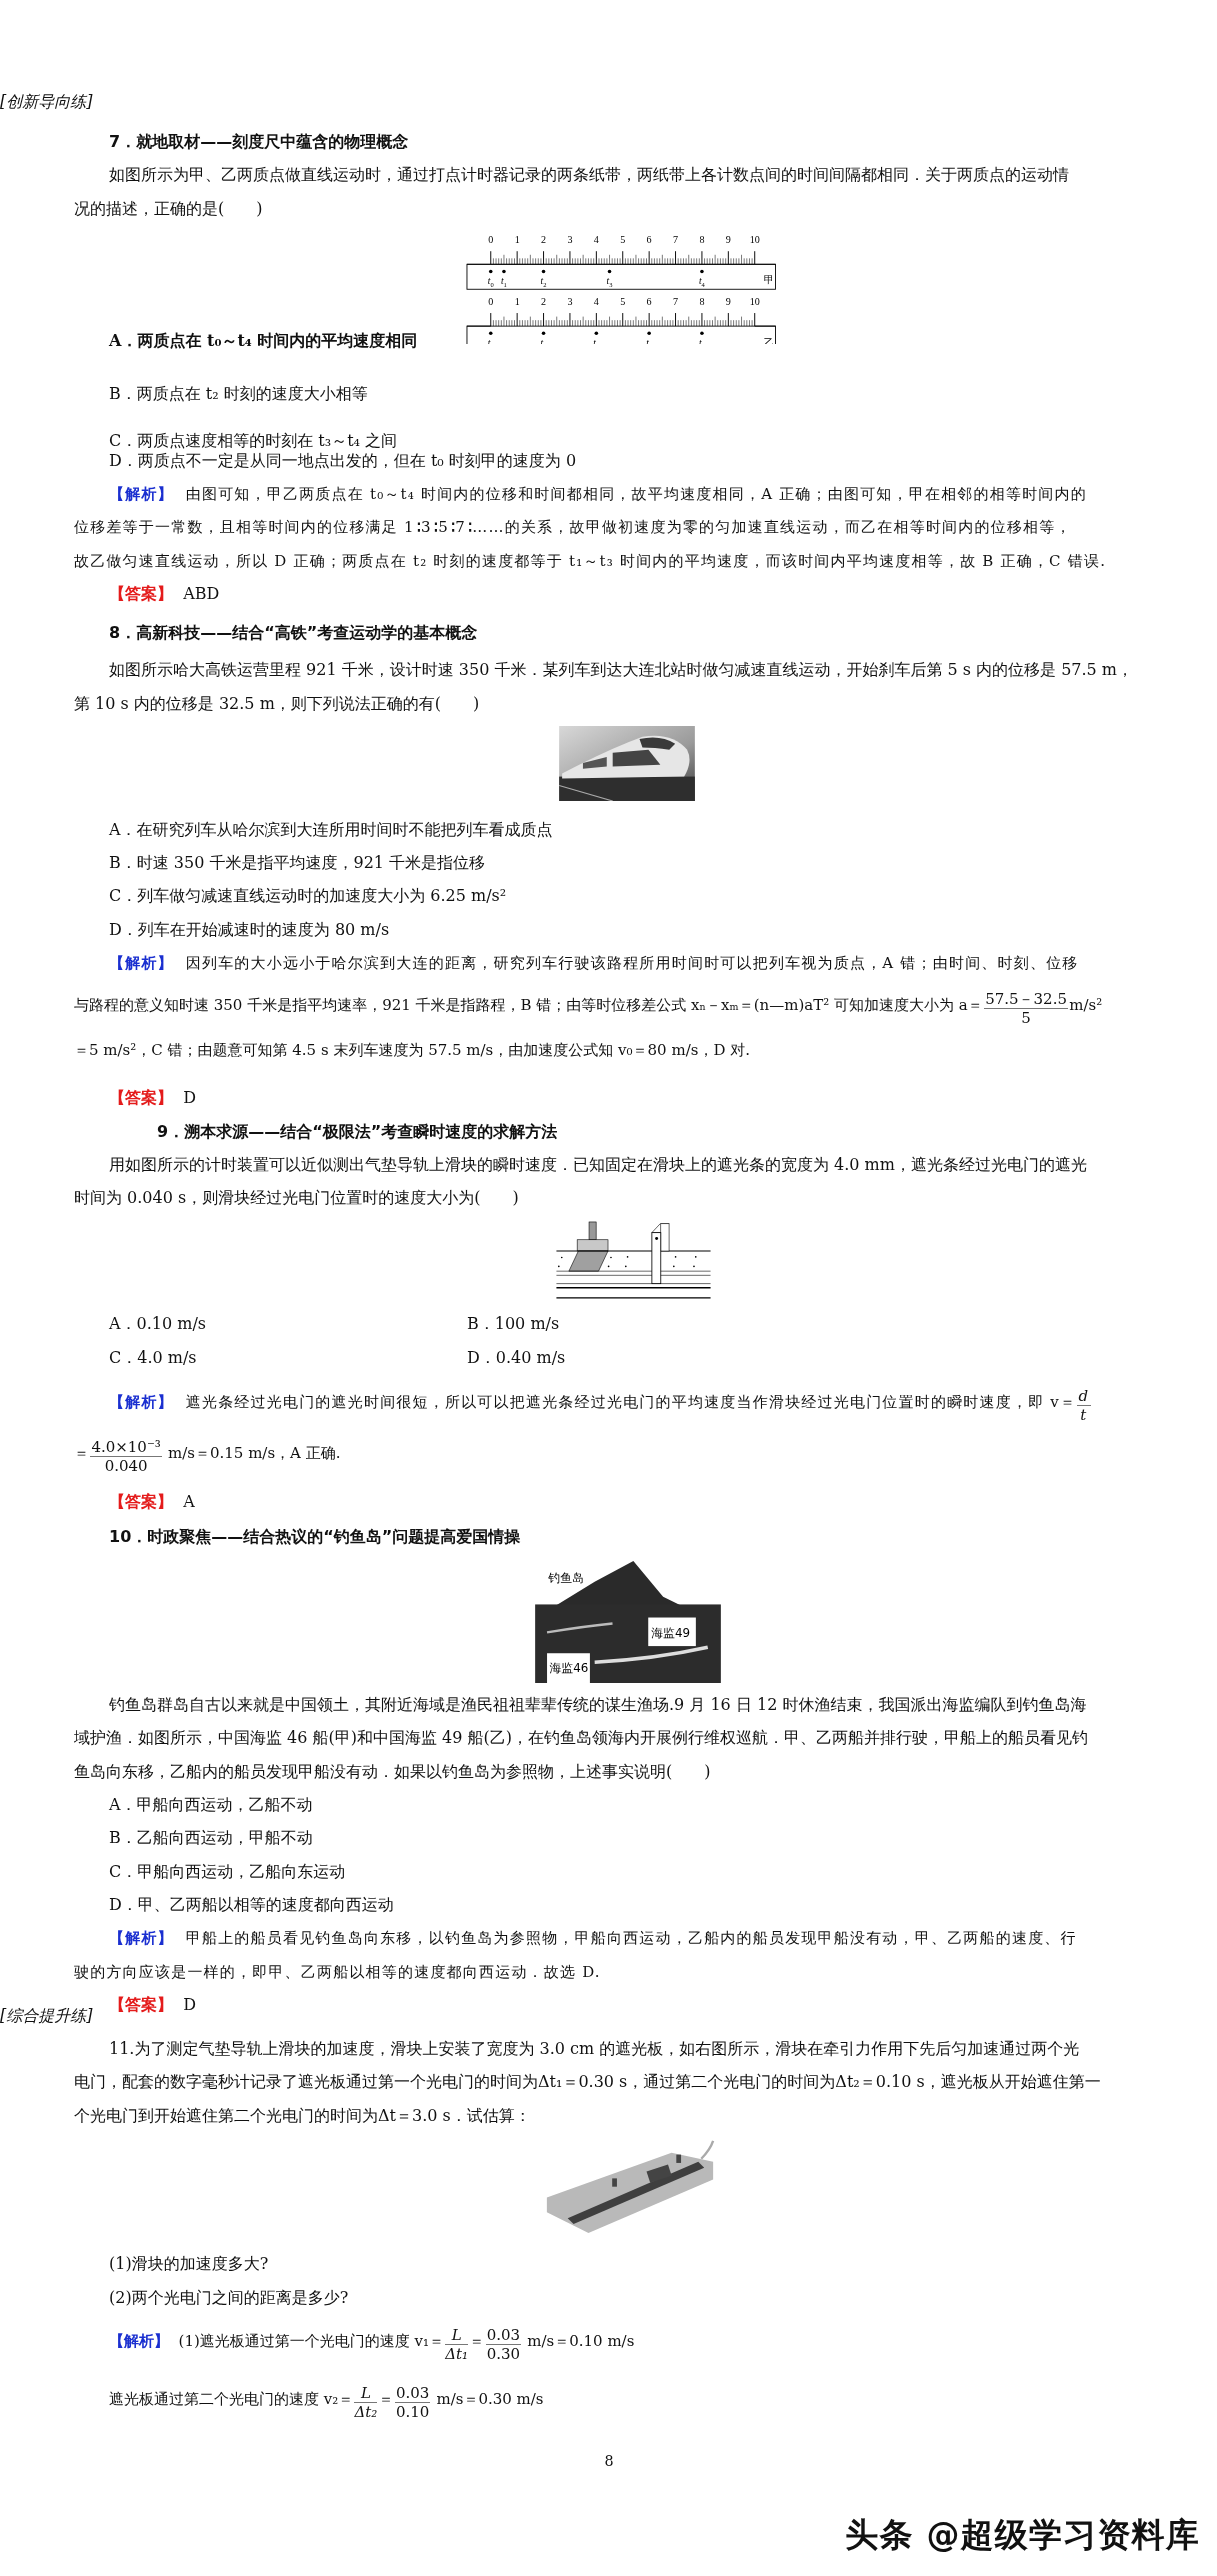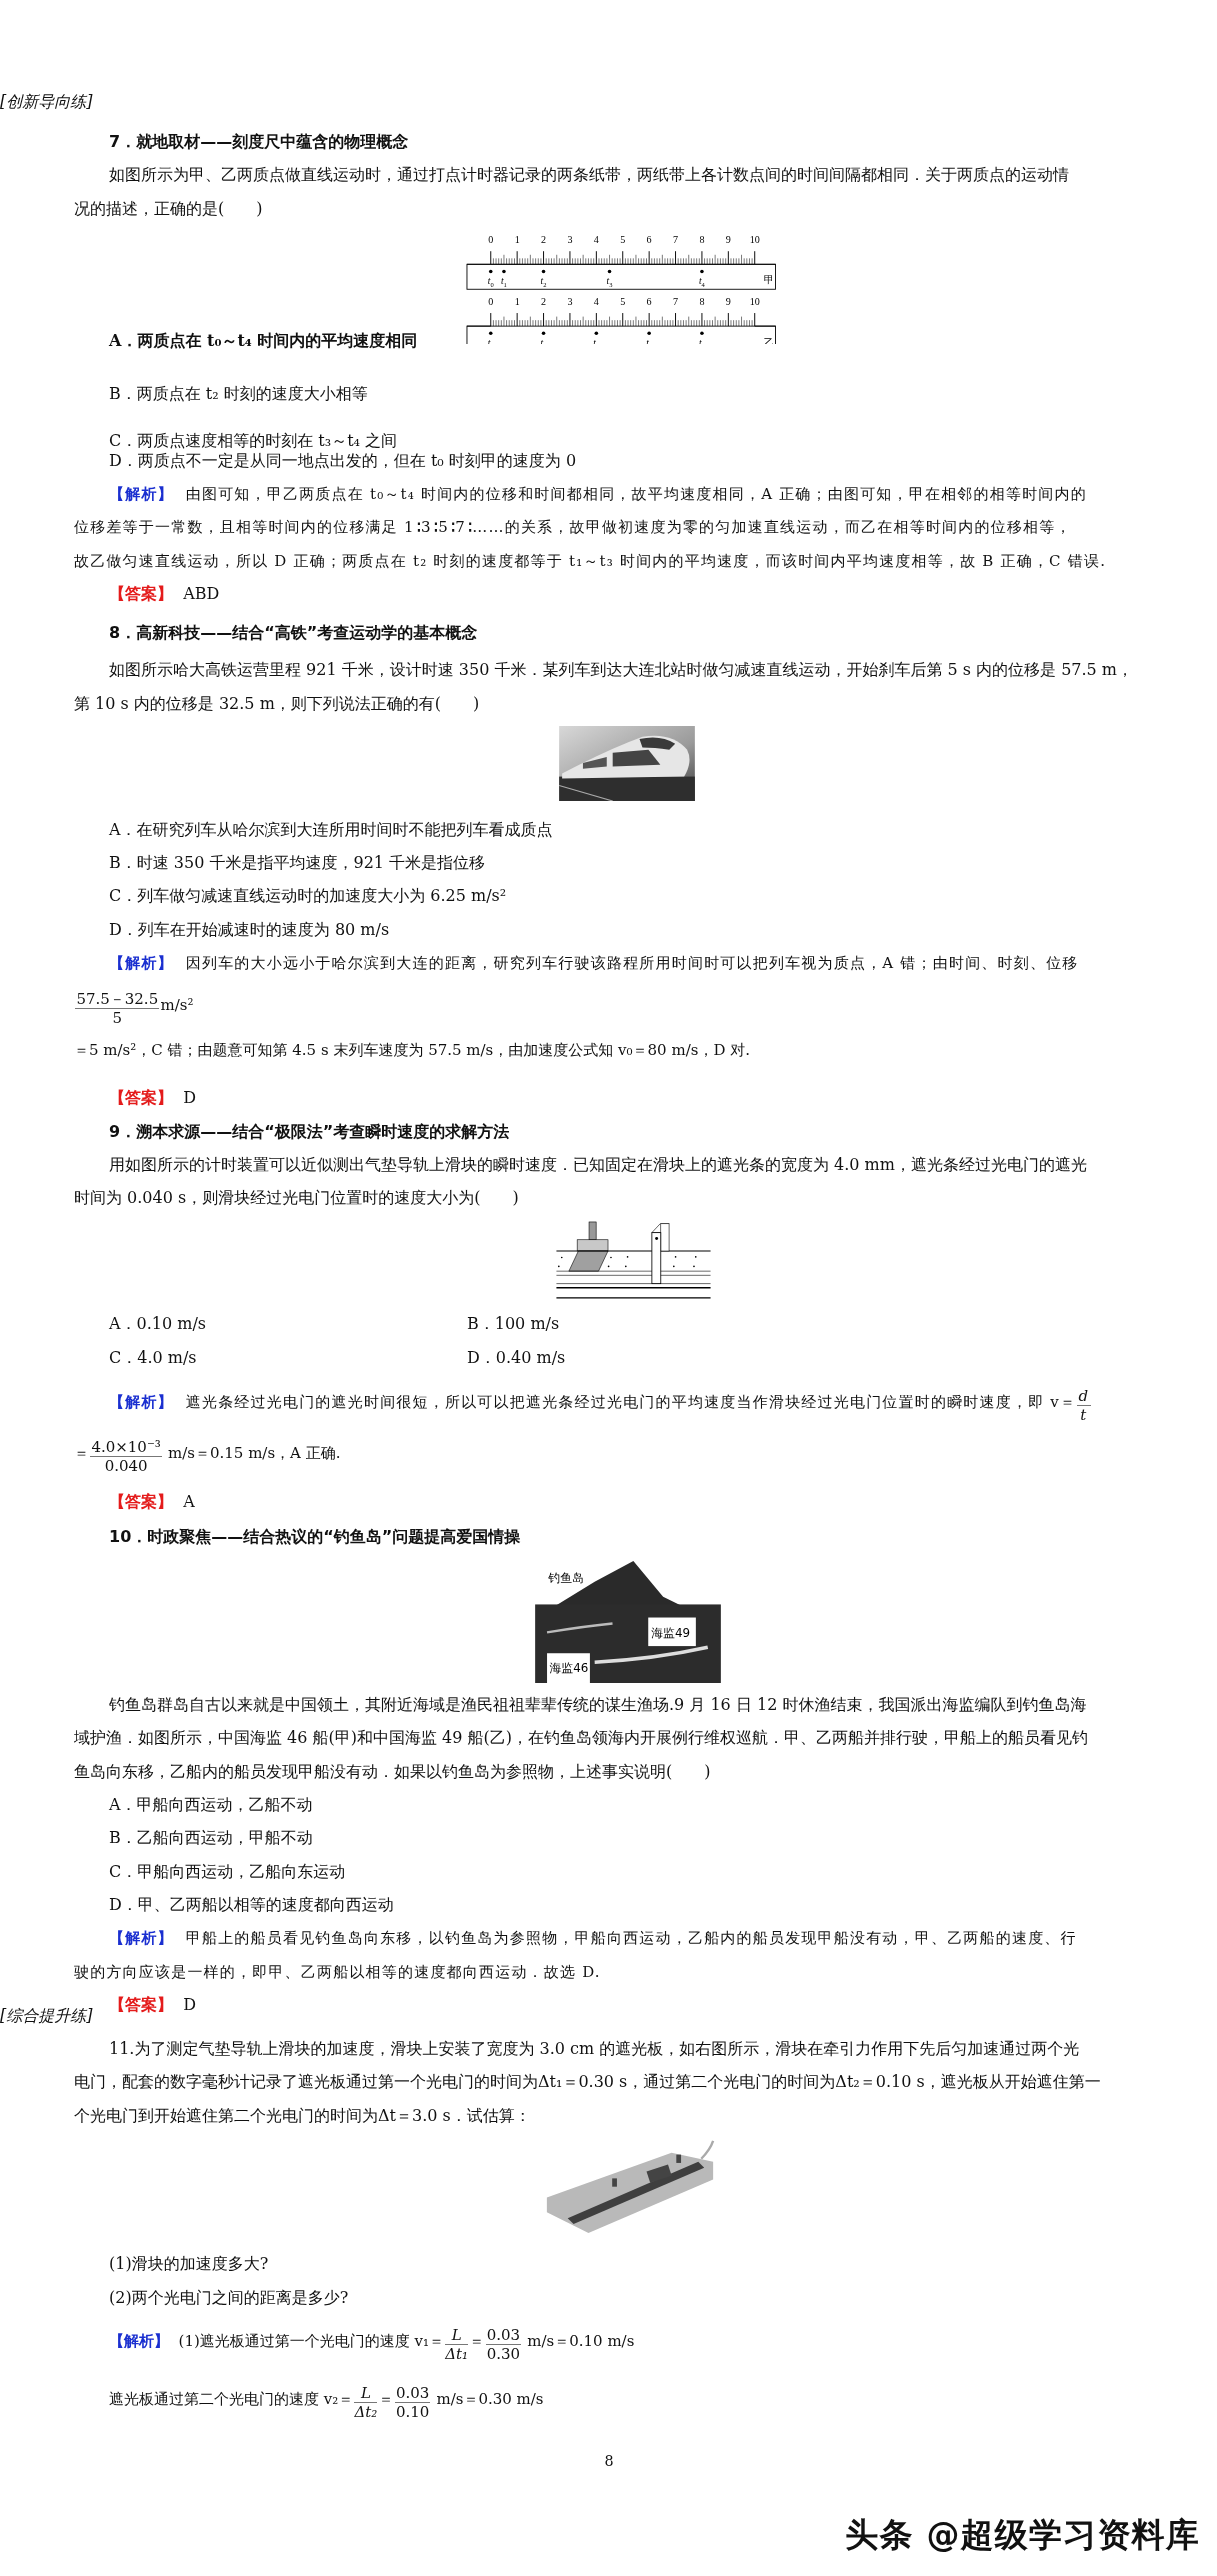--- a/index.html
+++ b/index.html
@@ -353,28 +353,28 @@
 
 <div class="line ind" style="top:820px;">A．在研究列车从哈尔滨到大连所用时间时不能把列车看成质点</div>
 <div class="line ind" style="top:853px;">B．时速 350 千米是指平均速度，921 千米是指位移</div>
 <div class="line ind" style="top:886px;">C．列车做匀减速直线运动时的加速度大小为 6.25 m/s²</div>
 <div class="line ind" style="top:920px;">D．列车在开始减速时的速度为 80 m/s</div>
 
 <div class="line ind jx-text" style="top:953px; font-size:15px;text-align:right;">
   <span class="lbl-jx">【解析】</span>&nbsp;&nbsp;<span>因列车的大小远小于哈尔滨到大连的距离，研究列车行驶该路程所用时间时可以把列车视为质点，A 错；由时间、时刻、位移</span>
 </div>
 <div class="line cont" style="top:990px; font-size:15px;">
-  <span class="frac" style="vertical-align:-13px;"><span class="num">57.5－32.5</span><span class="den">5</span></span><span>m/s²</span>
+  <span>与路程的意义知时速 350 千米是指平均速率，921 千米是指路程，B 错；由等时位移差公式 xₙ－xₘ＝(n—m)aT² 可知加速度大小为 a＝</span><span class="frac" style="vertical-align:-13px;"><span class="num">57.5－32.5</span><span class="den">5</span></span><span>m/s²</span>
 </div>
 <div class="line cont" style="top:1040px; font-size:15px;">＝5 m/s²，C 错；由题意可知第 4.5 s 末列车速度为 57.5 m/s，由加速度公式知 v₀＝80 m/s，D 对.</div>
 <div class="line ind" style="top:1088px;">
   <span class="lbl-da">【答案】</span>&nbsp;&nbsp;<span>D</span>
 </div>
 
-<div class="line ind qtitle" style="top:1122px;">9．溯本求源——结合“极限法”考查瞬时速度的求解方法</div>
+<div class="line ind qtitle" style="top:1122px;margin-left:48px;">9．溯本求源——结合“极限法”考查瞬时速度的求解方法</div>
 <div class="line ind" style="top:1155px;">用如图所示的计时装置可以近似测出气垫导轨上滑块的瞬时速度．已知固定在滑块上的遮光条的宽度为 4.0 mm，遮光条经过光电门的遮光</div>
 <div class="line cont" style="top:1188px;">时间为 0.040 s，则滑块经过光电门位置时的速度大小为(　　)</div>
 
 <div class="fig" style="left:553px; top:1219px; width:161px; height:83px;">
   <svg width="161" height="83" viewBox="0 0 270 140">
     <rect x="60" y="5" width="12" height="30" fill="#999" stroke="#000" stroke-width="1"></rect>
     <rect x="40" y="35" width="52" height="19" fill="#c8c8c8" stroke="#000" stroke-width="1"></rect>
     <polygon points="42,54 92,54 76,88 26,88" fill="#a0a0a0" stroke="#000" stroke-width="1"></polygon>
     <line x1="5" y1="54" x2="265" y2="54" stroke="#000" stroke-width="2"></line>
     <line x1="5" y1="88" x2="265" y2="88" stroke="#000" stroke-width="1"></line>

